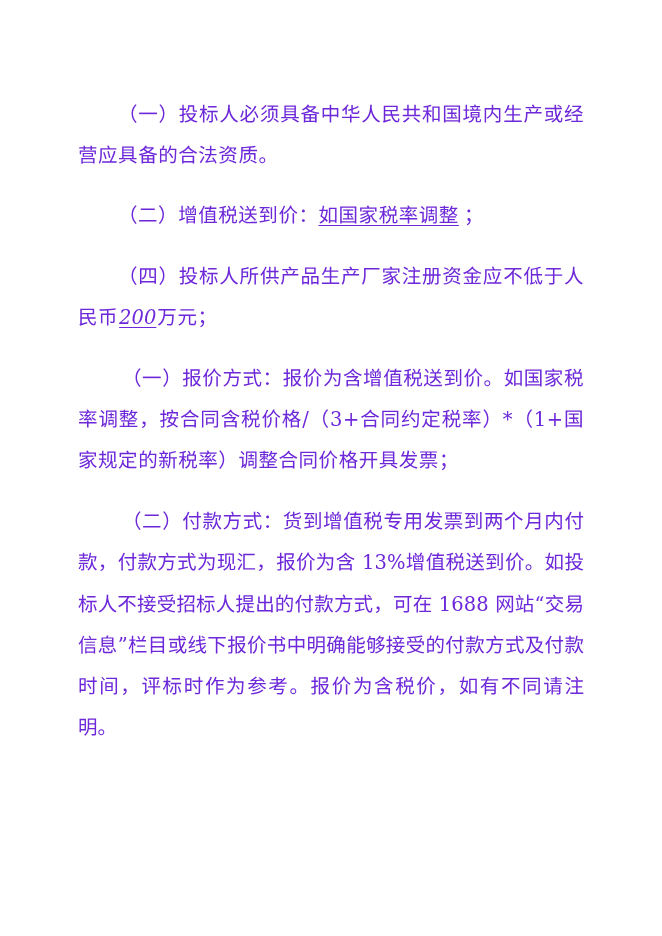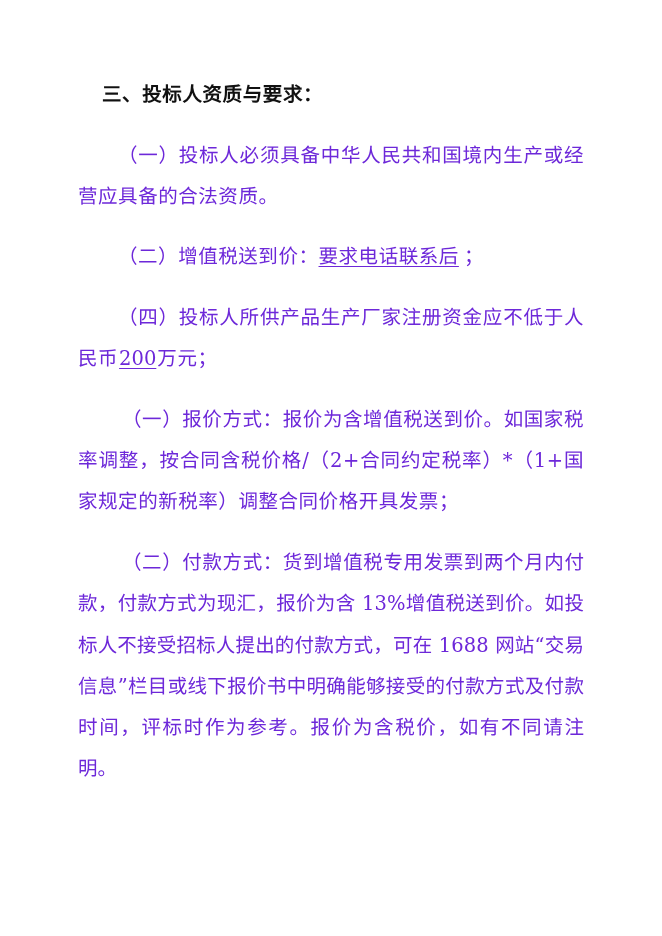--- a/index.html
+++ b/index.html
@@ -62,38 +62,38 @@
   .u {
     text-decoration: underline;
     text-underline-offset: 3px;
     padding-right: 5px;
   }
 
   .lat {
     font-family: "DejaVu Serif", "Liberation Serif", serif;
     letter-spacing: 0;
     padding: 0 1px;
+    font-style: italic;
   }
 </style>
 </head>
 <body>
 
 <div class="page">
   <div class="content">
 
-    <div class="heading">三、投标人资质与要求：</div>
 
     <p class="para">（一）投标人必须具备中华人民共和国境内生产或经营应具备的合法资质。</p>
 
-    <p class="para"><span>（二）增值税送到价：</span><span class="u">要求电话联系后</span><span>；</span></p>
+    <p class="para"><span>（二）增值税送到价：</span><span class="u">如国家税率调整</span><span>；</span></p>
 
 
     <p class="para"><span>（四）投标人所供产品生产厂家注册资金应不低于人民币</span><span class="u lat">200</span><span>万元；</span></p>
 
 
 
 
-    <p class="para indent-wide">（一）报价方式：报价为含增值税送到价。如国家税率调整，按合同含税价格/（2+合同约定税率）*（1+国家规定的新税率）调整合同价格开具发票；</p>
+    <p class="para indent-wide">（一）报价方式：报价为含增值税送到价。如国家税率调整，按合同含税价格/（3+合同约定税率）*（1+国家规定的新税率）调整合同价格开具发票；</p>
 
     <p class="para indent-wide tight">（二）付款方式：货到增值税专用发票到两个月内付款，付款方式为现汇，报价为含 13%增值税送到价。如投标人不接受招标人提出的付款方式，可在 1688 网站“交易信息”栏目或线下报价书中明确能够接受的付款方式及付款时间，评标时作为参考。报价为含税价，如有不同请注明。</p>
 
   </div>
 </div>
 
 </body></html>

